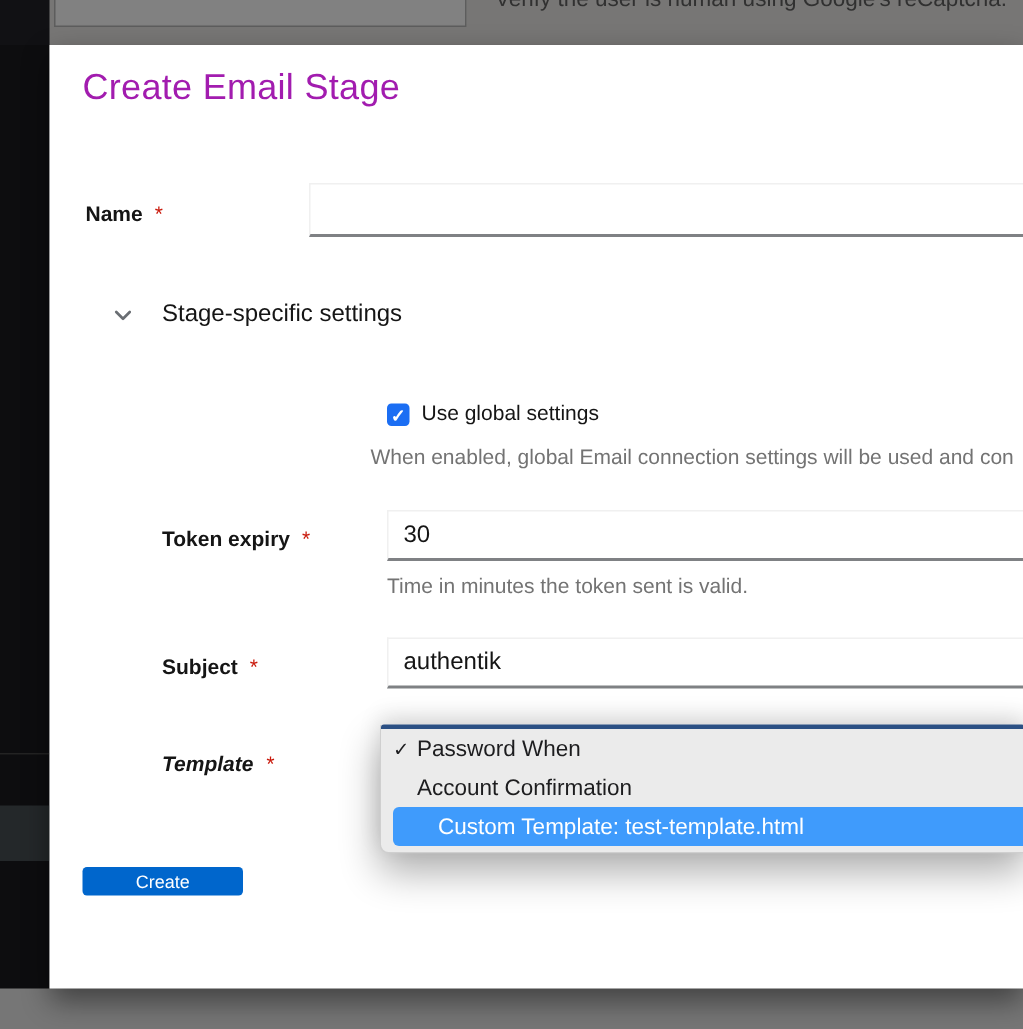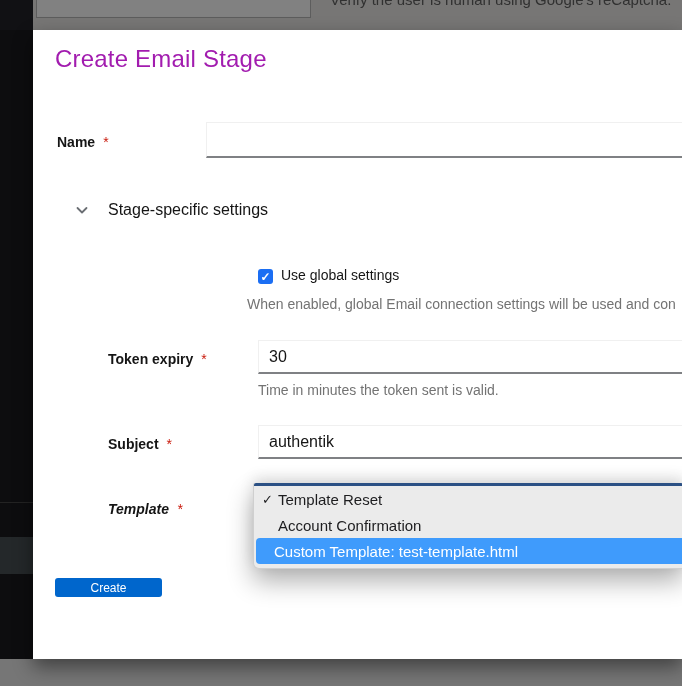--- a/index.html
+++ b/index.html
@@ -74,21 +74,21 @@
     padding-bottom:4px;
   }
   .dropdown .focus-bar { height:3px; background:#2b5084; border-radius:2px 2px 0 0; }
   .dropdown .opt {
     height:26px; display:flex; align-items:center; font-size:15px; color:#1d1d1f;
     padding-left:8px; cursor:default; position:relative;
   }
   .dropdown .opt .tick { width:16px; font-size:13px; color:#1d1d1f; }
   .dropdown .opt.highlighted {
     background:#3f9bfc; color:#ffffff; font-weight:500;
-    margin-left:2px; border-radius:4px 0 0 4px; padding-left:2px;
+    margin-left:8px; border-radius:4px 0 0 4px; padding-left:14px;
   }
   .dropdown .opt.highlighted .tick { color:#fff; }
 
   
   .btn {
     position:absolute; top:548px; height:19px; border-radius:3px;
     font-family:"Liberation Sans", sans-serif; font-size:12px; cursor:pointer;
     display:flex; align-items:center; justify-content:center;
   }
   .btn-create { left:22px; width:107px; background:#0066cc; color:#ffffff; border:none; }
@@ -147,21 +147,21 @@
     <input class="pf-input input-subject" type="text" value="authentik" style="">
 
     <div class="field-label" style="left:75px; top:471px;font-style:italic;">
       <span>Template</span><span class="req">*</span>
     </div>
 
     <div class="dropdown">
       <div class="focus-bar"></div>
       <div class="opt">
         <span class="tick">✓</span>
-        <span>Template Reset</span>
+        <span>Password When</span>
       </div>
       <div class="opt">
         <span class="tick"></span>
         <span>Account Confirmation</span>
       </div>
       <div class="opt highlighted">
         <span class="tick"></span>
         <span>Custom Template: test-template.html</span>
       </div>
     </div>

